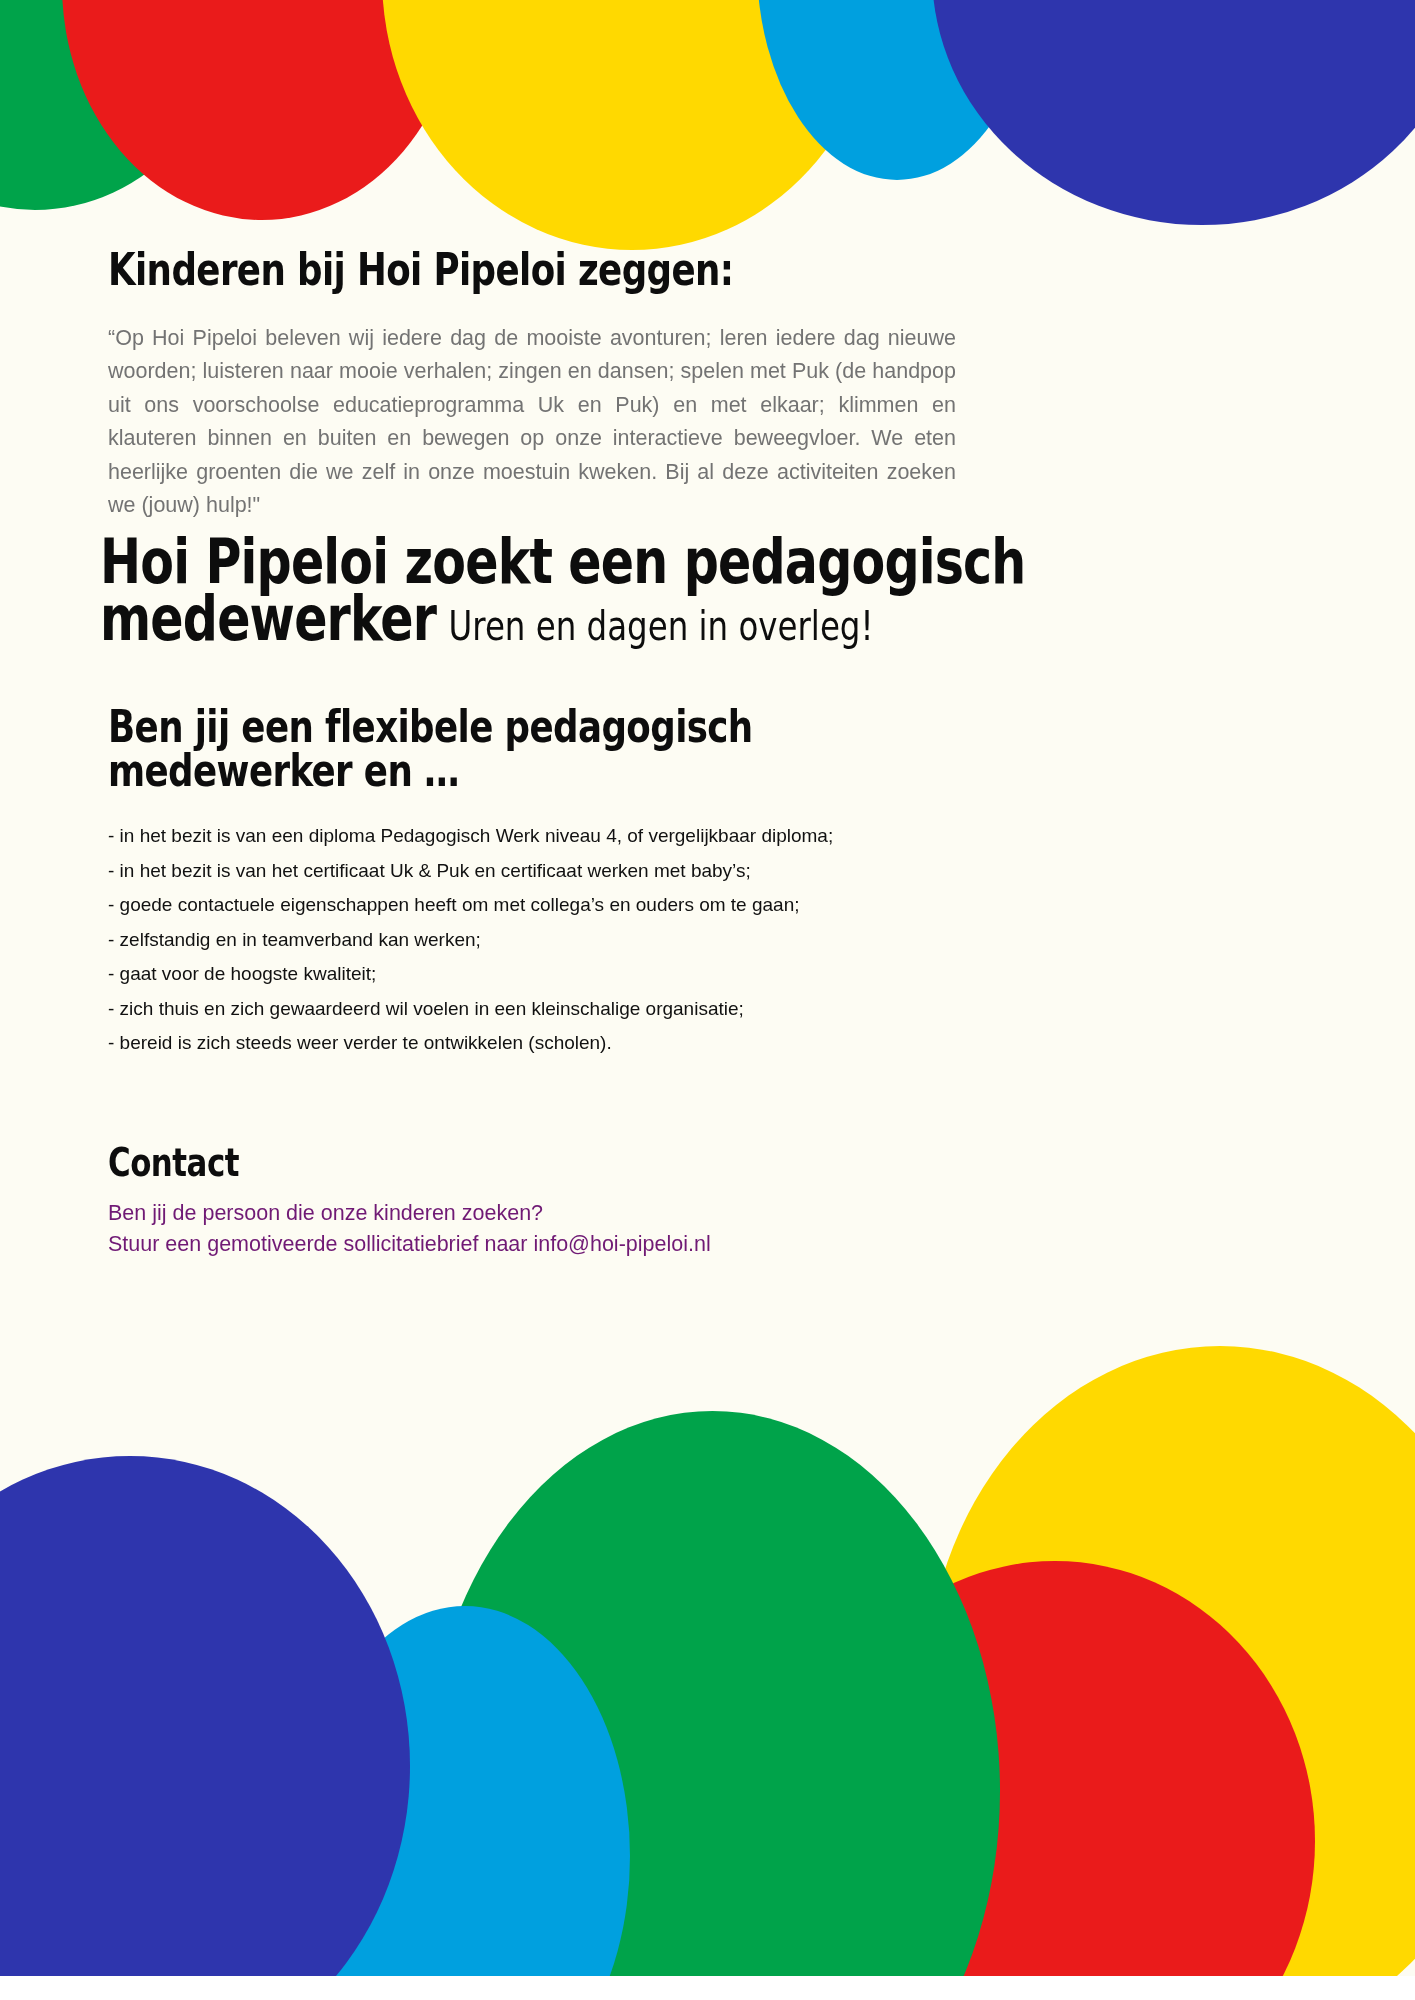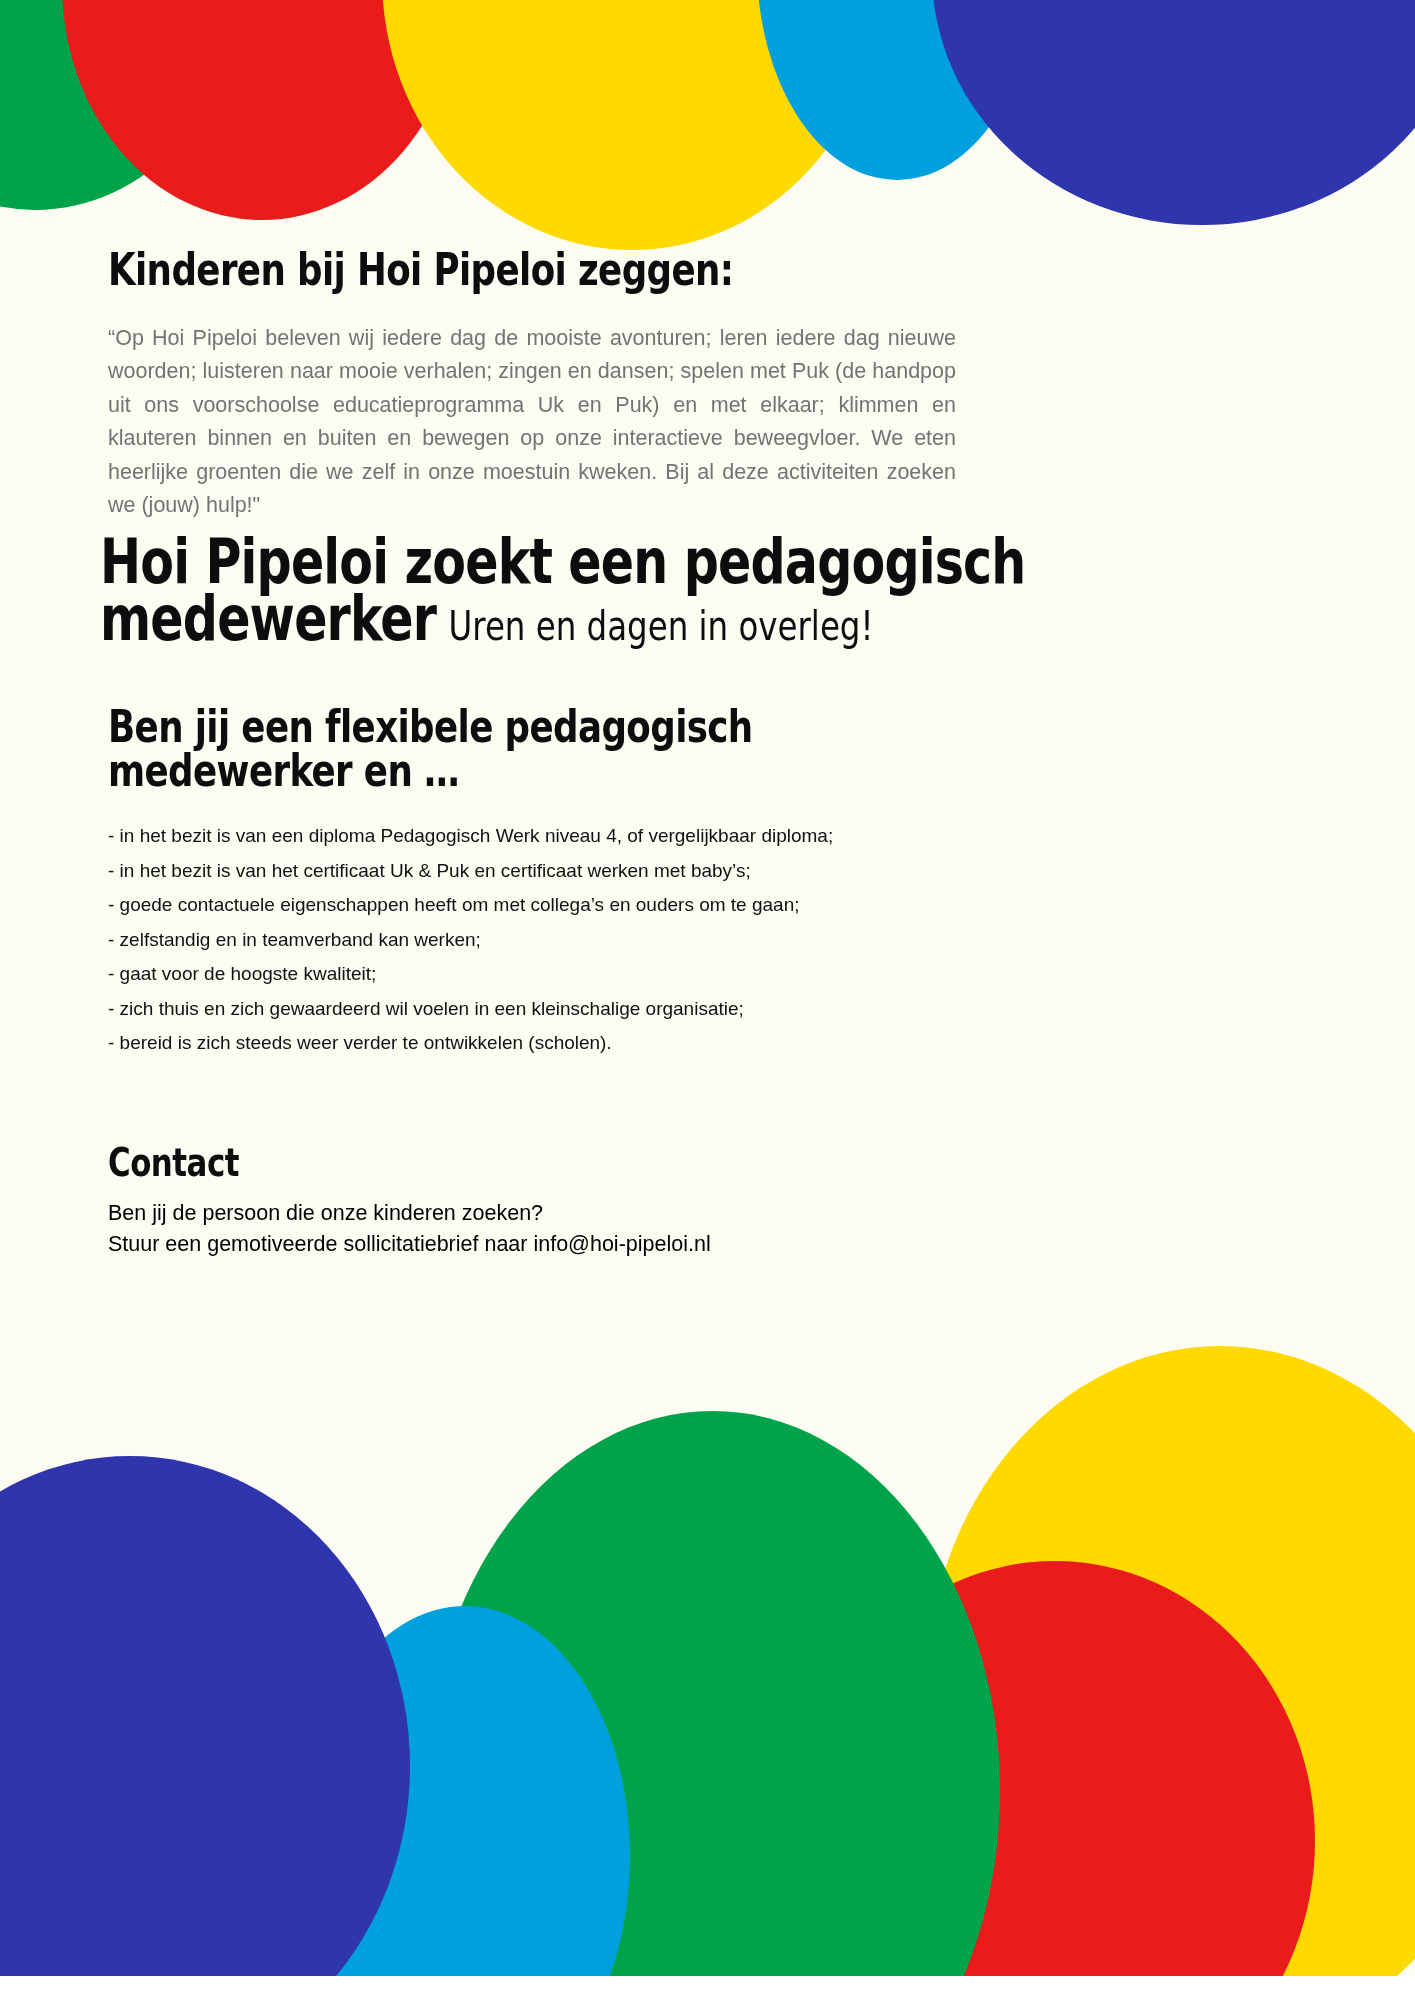--- a/index.html
+++ b/index.html
@@ -129,21 +129,21 @@
     font-size: 39px;
   }
 
   #contact-lines {
     left: 108px;
     top: 1198px;
     width: 1000px;
     font-family: "Liberation Sans", sans-serif;
     font-size: 21.5px;
     line-height: 31px;
-    color: #000000;
+    color: #701a75;
   }
   #contact-lines .c-line { display: block; white-space: nowrap; }
 </style>
 </head>
 <body>
 
 <div id="poster">
 
   <div id="deco-top" class="deco-layer">
     <div class="blob" style="left:-170px; top:-250px; width:410px; height:460px; background:#00a34a;"></div>

